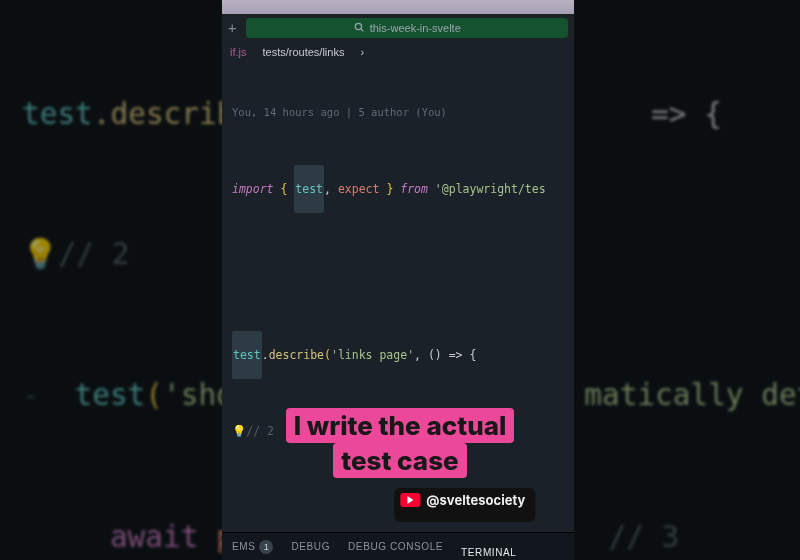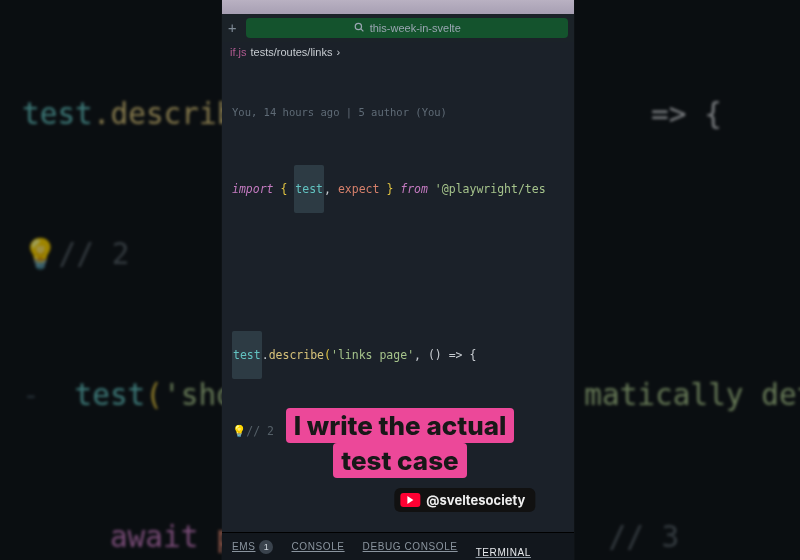--- a/index.html
+++ b/index.html
@@ -41,41 +41,40 @@
     padding: 0 6px;
   }
   .fg .tab-slot { color:#7d8994; font-size:14px; }
   .fg .search-cmd {
     flex:1; height:20px; background:#14532d; border-radius:4px;
     display:flex; align-items:center; justify-content:center; gap:6px;
     color:#9aa6b2; font-size:11px; font-family: -apple-system, sans-serif;
   }
   .fg .breadcrumb {
     height: 20px; padding: 2px 8px; font-size: 11px;
-    display:flex; align-items:center; gap:4px;
+    display:flex; align-items:center; gap:16px;
     font-family: -apple-system, sans-serif;
   }
 
   .fg .editor {
     flex: 1; padding: 4px 0 0 10px;
     font-size: 11.5px; line-height: 1.65;
     white-space: pre; overflow: hidden;
     position: relative;
   }
   .fg .codelens { color:#5f6b76; font-size:10.5px; margin-bottom:2px; }
   .fg .line { white-space: pre; }
   .bulb { color:#e0c341; }
 
   .fg .bottom-tabs {
     height: 28px; background: #12171d; border-top:1px solid #000;
     display:flex; align-items:center; gap:18px;
     font-size:10px; letter-spacing:0.6px; color:#8a949e;
     padding: 0 10px; justify-content: flex-start;
     font-family: -apple-system, sans-serif;
-    text-decoration: underline;
   }
   .fg .bottom-tabs .badge {
     display:inline-flex; align-items:center; justify-content:center;
     width:14px; height:14px; border-radius:7px; background:#3a434d;
     color:#cfd6dd; font-size:9px; margin-left:4px;
   }
   .fg .bottom-tabs .active { color:#e6e9ec; border-bottom:2px solid #14b8a6; padding-bottom:12px;margin-top:26px;}
 
   
   .caption {
@@ -86,21 +85,21 @@
     display:inline;
     background:#ec4899; color:#181818;
     font-family: Inter, -apple-system, 'Segoe UI', sans-serif;
     font-weight:800; font-size:26px; line-height:1.35;
     padding:2px 8px; border-radius:4px;
     box-decoration-break: clone; -webkit-box-decoration-break: clone;
   }
   .soc-badge {
     position:absolute; top:488px; left:50%; transform:translateX(-4%);
     display:flex; align-items:center; gap:6px;
-    background:#111; padding:4px 10px 4px 6px; border-radius:6px;
+    background:#111; padding:4px 10px 14px 6px; border-radius:6px;
     font-family: Inter, -apple-system, sans-serif; font-weight:700;
     color:#eee; font-size:13px;
   }
   .yt { width:20px; height:14px; background:#ff0033; border-radius:3px; position:relative; }
   .yt::after{ content:''; position:absolute; left:7px; top:3px; border-left:6px solid #fff; border-top:4px solid transparent; border-bottom:4px solid transparent;}
 
   
   .tk-obj   { color:#62c2c0; }
   .tk-objbg { color:#62c2c0; background:#2d3b44; border-radius:2px; padding:17px 1px;}
   .tk-fn    { color:#d6c27a; }
@@ -178,21 +177,21 @@
       
 
       
 
       
       
     </div>
 
     <div class="bottom-tabs">
       <span><span>EMS</span><span class="badge">1</span></span>
-      <span>CONSOLE</span>
+      <span>DEBUG</span>
       <span>DEBUG CONSOLE</span>
       <span class="active">TERMINAL</span>
     </div>
   </div>
 
   <div class="caption">
     <span class="cap-line"><span>I write the actual</span><br><span>test case</span></span>
   </div>
 
   <div class="soc-badge">

